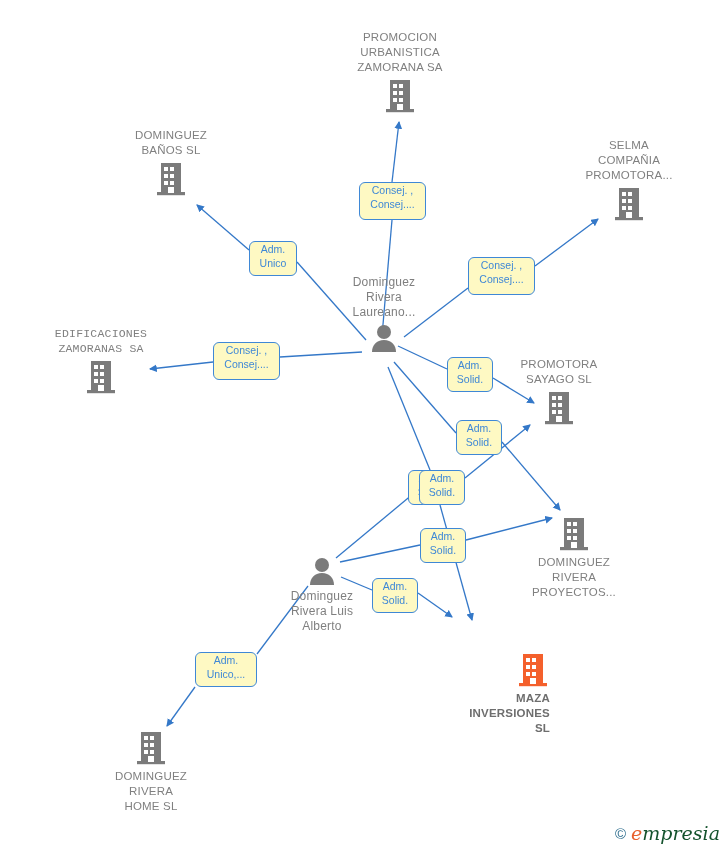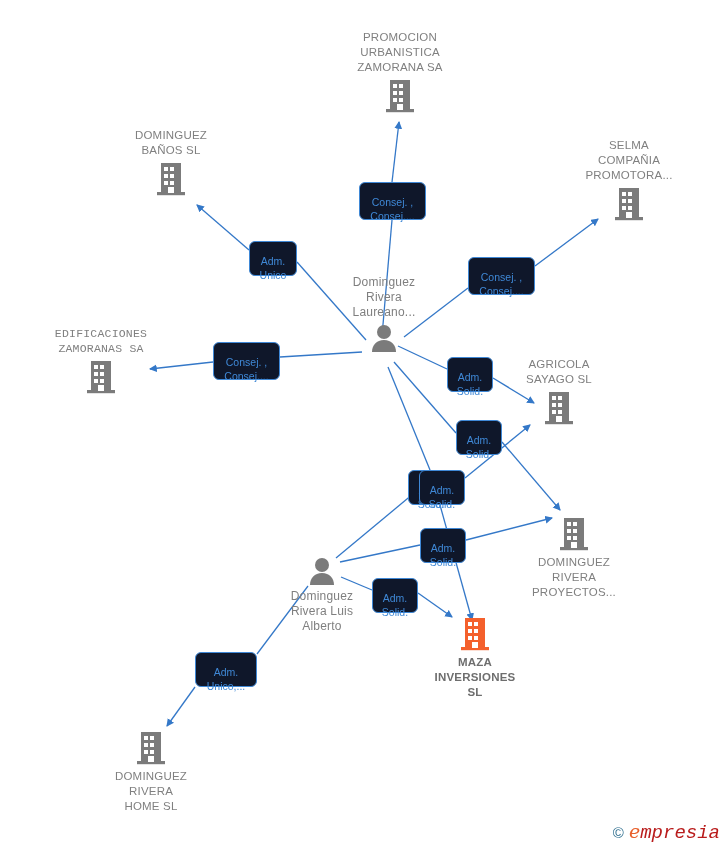--- a/index.html
+++ b/index.html
@@ -23,41 +23,41 @@
   .node.above .caption{margin-bottom:3px;}
   .node.below .caption{margin-top:3px;}
   .node.person .caption{font-size:12px;color:#7f7f7f;}
   .node.highlight .caption{font-weight:bold;color:#6e6e6e;}
 
   
   .chip{
     position:absolute;
     border:1.6px solid #3f88d6;
     border-radius:6px;
-    background:#0f172a;
+    background:#fef9c3;
     color:#3f88d6;
     font-size:10.5px;
     line-height:14px;
     text-align:center;
-    padding:12px 6px 5px 6px;
+    padding:0 6px 5px 6px;
     white-space:pre-line;
     box-sizing:border-box;
   }
 
   
   .footer{
     position:absolute;right:8px;bottom:7px;
     display:flex;align-items:center;gap:5px;
   }
   .copy-mark{
     font-size:15px;color:#2f6f8f;line-height:1;
   }
   .brand{font-size:19px;line-height:1;font-family:"DejaVu Serif", serif;font-style:italic;}
   .brand .b1{color:#e8602c;}
-  .brand .b2{color:#b91c1c;font-family:Liberation Mono, monospace;}
+  .brand .b2{color:#14532d;}
 </style>
 </head>
 <body>
 
 <div id="graph">
 
   <svg class="edges" viewBox="0 0 728 850" width="728" height="850">
     <defs>
       <marker id="ah" markerWidth="7" markerHeight="7" refX="5.2" refY="3" orient="auto" markerUnits="strokeWidth">
         <path d="M0,0 L6,3 L0,6 Z" fill="#3478c8"></path>
@@ -187,21 +187,21 @@
             <rect x="16" y="13" width="4" height="4"></rect>
             <rect x="10" y="20" width="4" height="4"></rect>
             <rect x="16" y="20" width="4" height="4"></rect>
             <rect x="14" y="26" width="6" height="6"></rect>
           </g>
         </svg>
     </span>
   </div>
 
   <div class="node above" style="left:559px;top:357px;">
-    <div class="caption">AGRICOLA
+    <div class="caption">PROMOTORA
 SAYAGO  SL</div>
     <span class="glyph">
       <svg width="34" height="36" viewBox="0 0 34 36">
           <g fill="#7b7b7b">
             <rect x="7" y="2" width="20" height="30"></rect>
             <rect x="3" y="31" width="28" height="3.2"></rect>
           </g>
           <g fill="#ffffff">
             <rect x="10" y="6" width="4" height="4"></rect>
             <rect x="16" y="6" width="4" height="4"></rect>
@@ -231,21 +231,21 @@
             <rect x="16" y="20" width="4" height="4"></rect>
             <rect x="14" y="26" width="6" height="6"></rect>
           </g>
         </svg>
     </span>
     <div class="caption">DOMINGUEZ
 RIVERA
 PROYECTOS...</div>
   </div>
 
-  <div class="node below highlight" style="left:475px;top:616px;">
+  <div class="node below highlight" style="left:475px;top:652px;text-align:right;">
     <span class="glyph">
       <svg width="34" height="36" viewBox="0 0 34 36">
           <g fill="#f4602c">
             <rect x="7" y="2" width="20" height="30"></rect>
             <rect x="3" y="31" width="28" height="3.2"></rect>
           </g>
           <g fill="#ffffff">
             <rect x="10" y="6" width="4" height="4"></rect>
             <rect x="16" y="6" width="4" height="4"></rect>
             <rect x="10" y="13" width="4" height="4"></rect>

